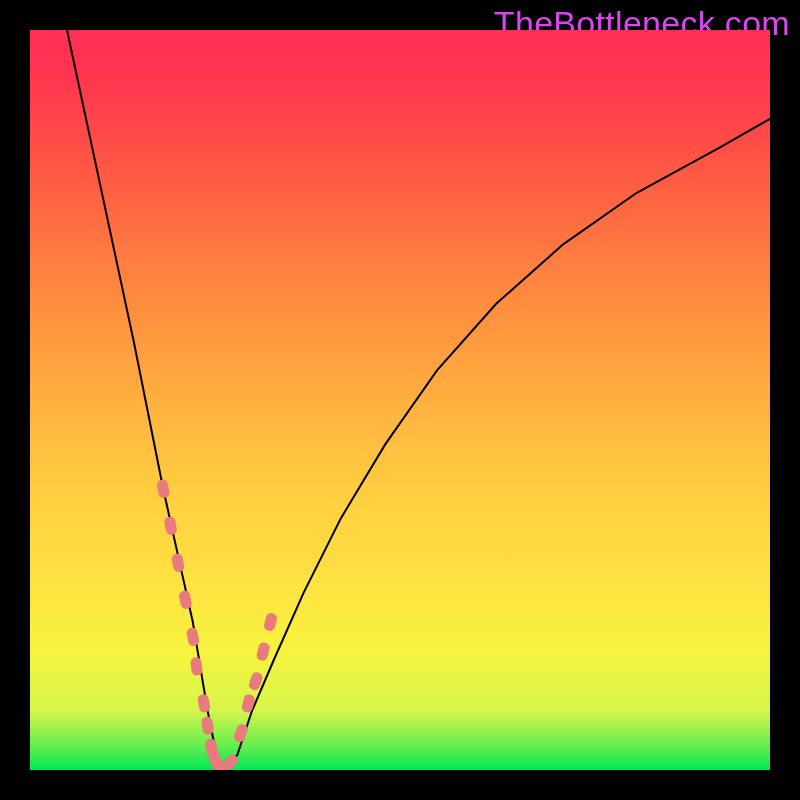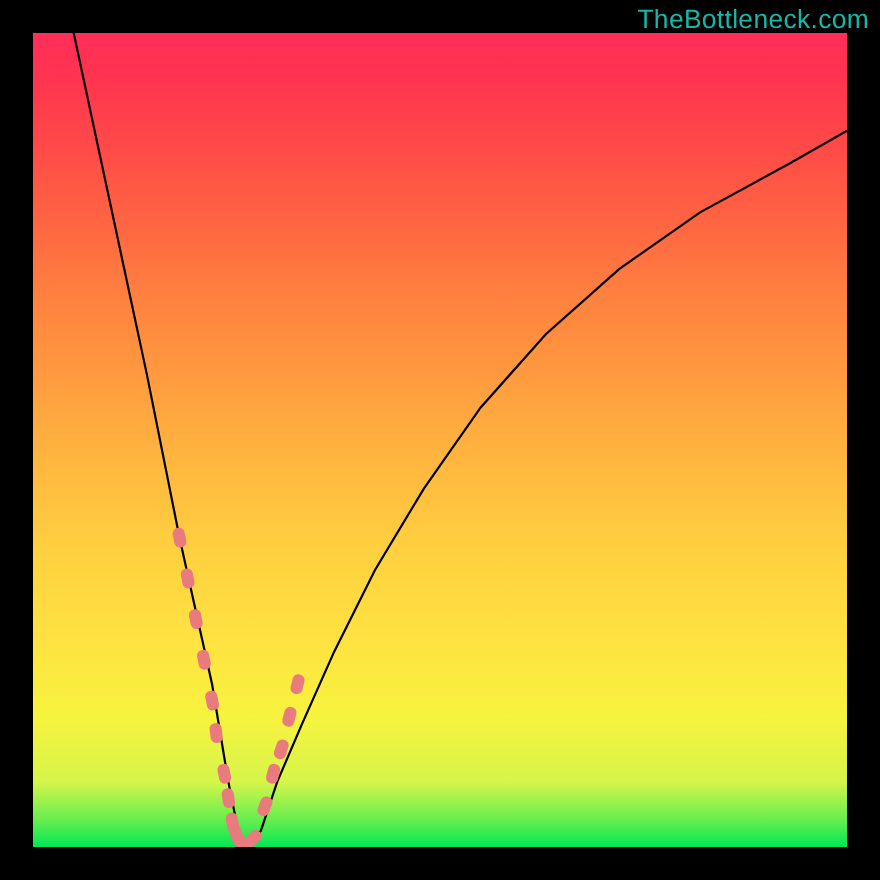--- a/index.html
+++ b/index.html
@@ -33,22 +33,22 @@
       #ff8040 68%,
       #ff6442 77%,
       #ff4a48 86%,
       #ff354f 94%,
       #ff2e57 100%);
   }
   .watermark {
     position: absolute;
     top: 4px;
     right: 10px;
-    color: #14b8a6;
-    font-size: 24px;
+    color: #d946ef;
+    font-size: 34px;
     font-weight: 500;
     letter-spacing: 0.3px;
     font-family: Arial, sans-serif;
     user-select: none;
   }
   svg.curve {
     position: absolute;
     left: 0; top: 0;
     width: 740px; height: 740px;
   }

